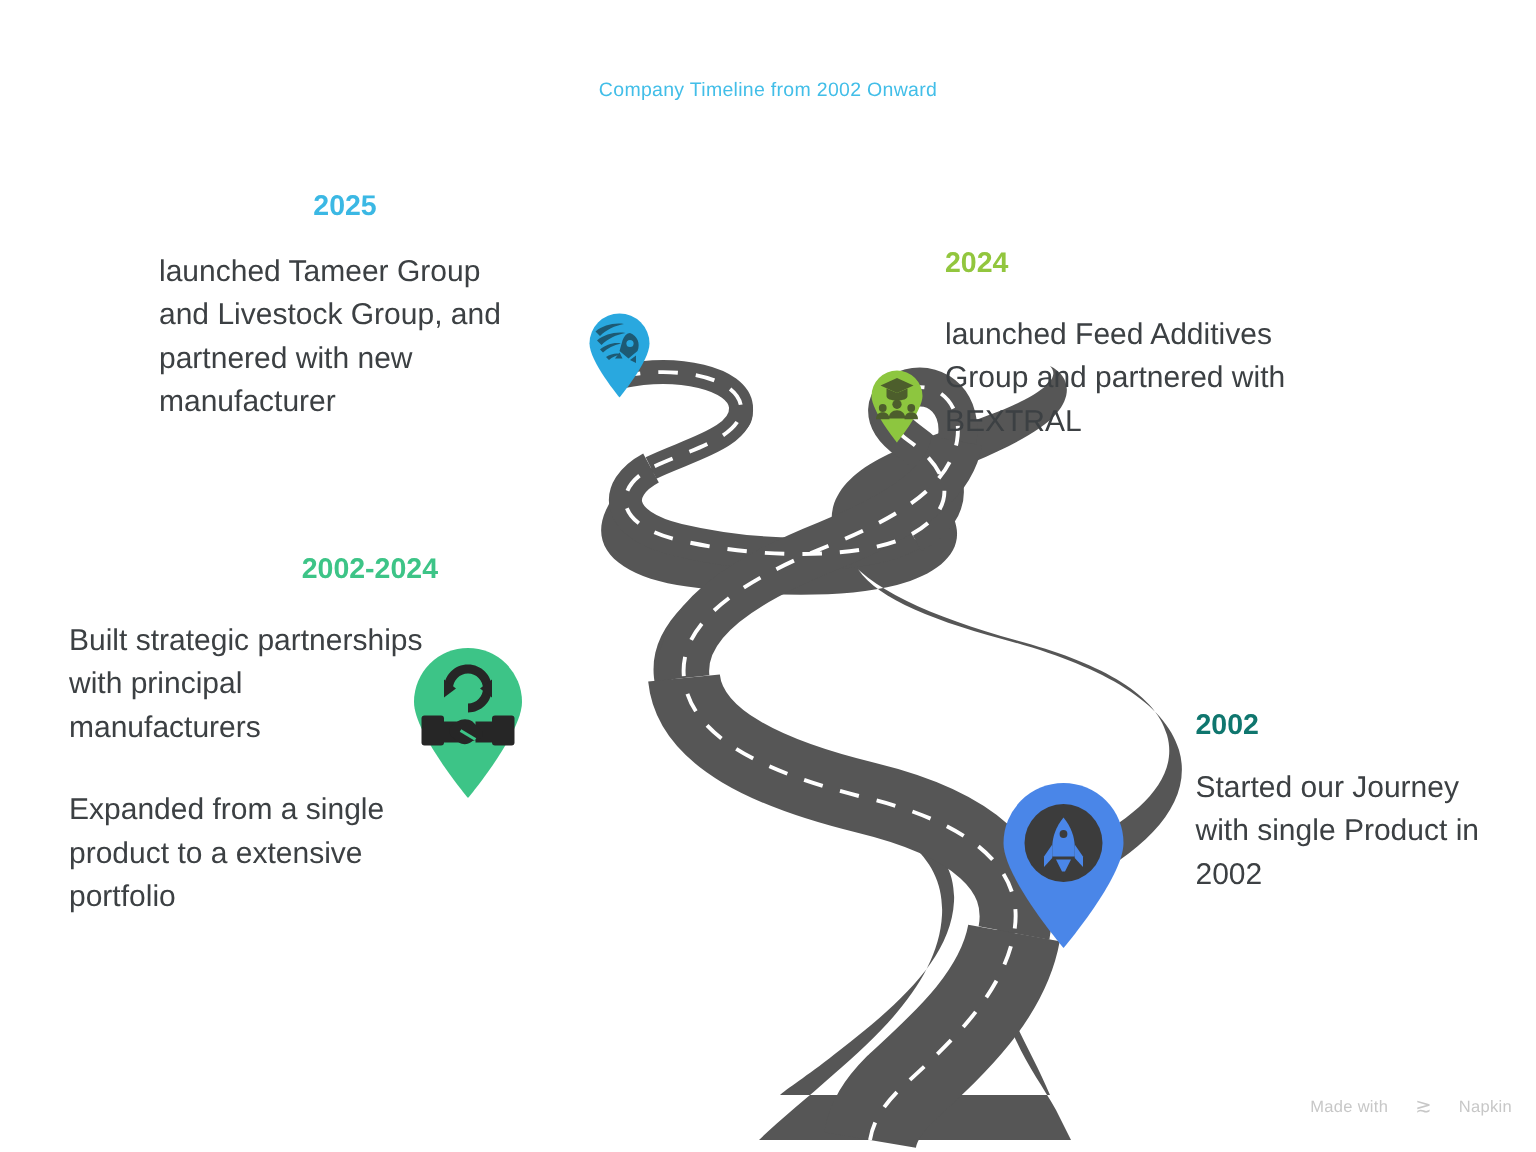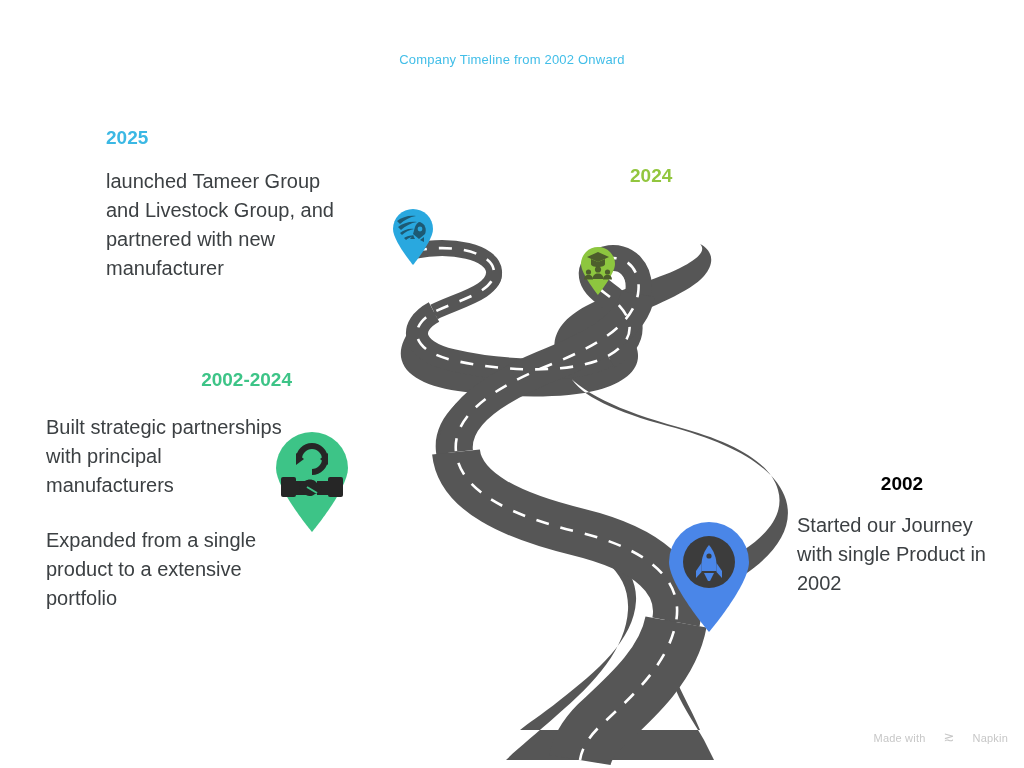--- a/index.html
+++ b/index.html
@@ -66,21 +66,21 @@
     margin-top: 26px;
   }
 
   
   #ms-2025 {
     left: 106px;
     top: 128px;
     width: 248px;
   }
   #ms-2025 .year {
-    text-align: left;
+    text-align: center;
     color: #3BB8E4;
     margin-bottom: 18px;
   }
 
   
   #ms-2024 {
     left: 630px;
     top: 166px;
     width: 250px;
   }
@@ -101,23 +101,22 @@
     text-align: right;
   }
 
   
   #ms-2002 {
     left: 797px;
     top: 474px;
     width: 210px;
   }
   #ms-2002 .year {
-    color: #000000;
+    color: #0f766e;
     margin-bottom: 16px;
-    text-align: center;
   }
 
   
   .pin {
     position: absolute;
   }
 
   
   .watermark {
     position: absolute;
@@ -226,20 +225,21 @@
              C 588,738 582,748 580,760"></path>
   </svg>
 
   <div class="milestone" id="ms-2025">
     <div class="year">2025</div>
     <p class="body">launched Tameer Group and Livestock Group, and partnered with new manufacturer</p>
   </div>
 
   <div class="milestone" id="ms-2024">
     <div class="year">2024</div>
+    <p class="body">launched Feed Additives Group and partnered with BEXTRAL</p>
   </div>
 
   <div class="milestone" id="ms-2002-2024">
     <div class="year">2002-2024</div>
     <p class="body">Built strategic partnerships with principal manufacturers</p>
     <p class="body">Expanded from a single product to a extensive portfolio</p>
   </div>
 
   <div class="milestone" id="ms-2002">
     <div class="year">2002</div>

